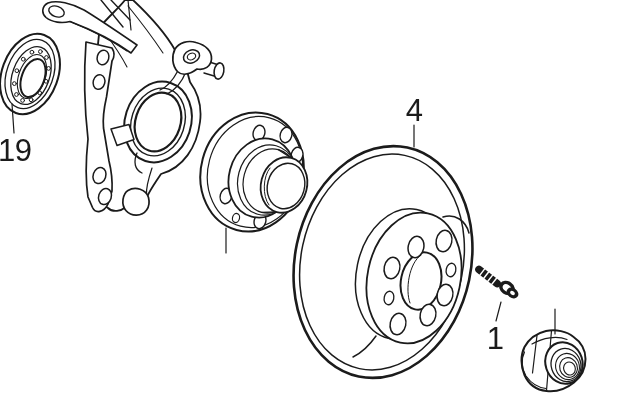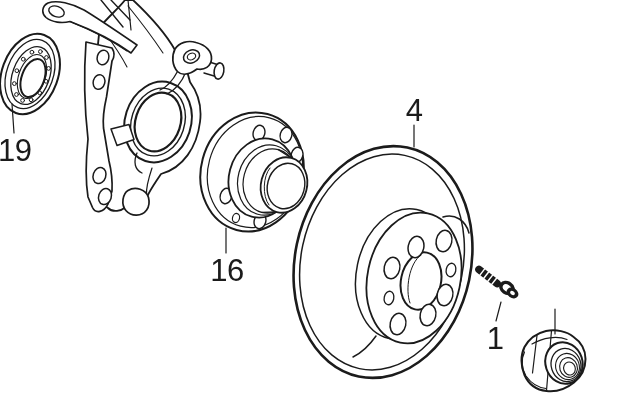--- a/index.html
+++ b/index.html
@@ -162,17 +162,16 @@
       <path d="M128,0 L131,30"></path>
       <path d="M12,104 L14,133"></path>
       <path d="M226,228 L226,253"></path>
       <path d="M414,125 L414,147"></path>
       <path d="M501,302 L496,321"></path>
       <path d="M555,309 L555,334"></path>
     </g>
   </svg>
 
   <div id="c19" class="callout">19</div>
-  <div id="c16" class="callout">16</div>
   <div id="c4" class="callout">4</div>
   <div id="c1" class="callout">1</div>
 
 </div>
 
 </body></html>

